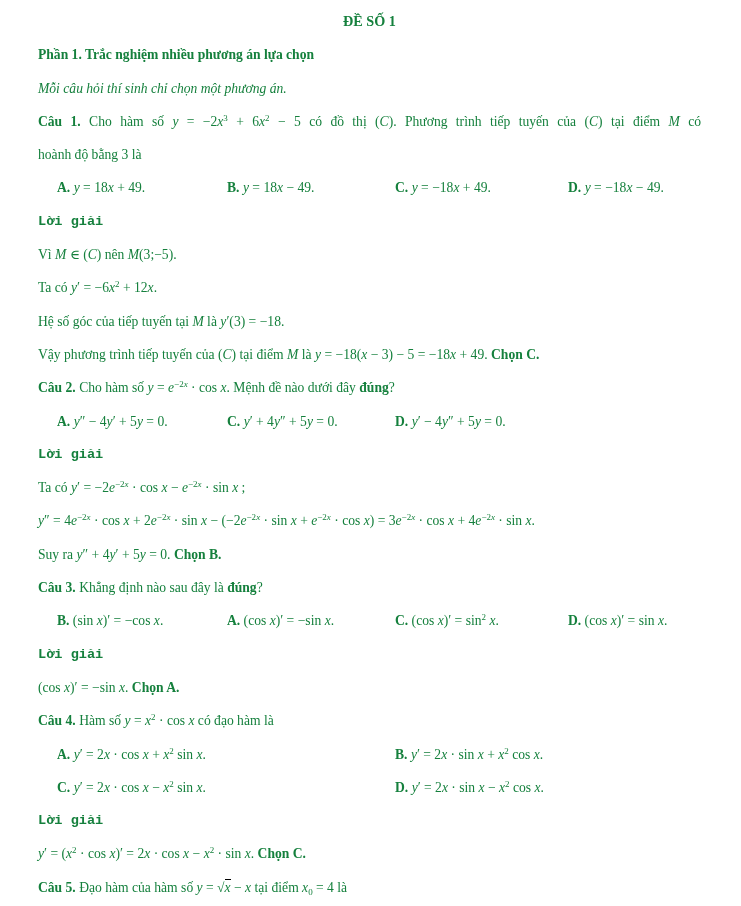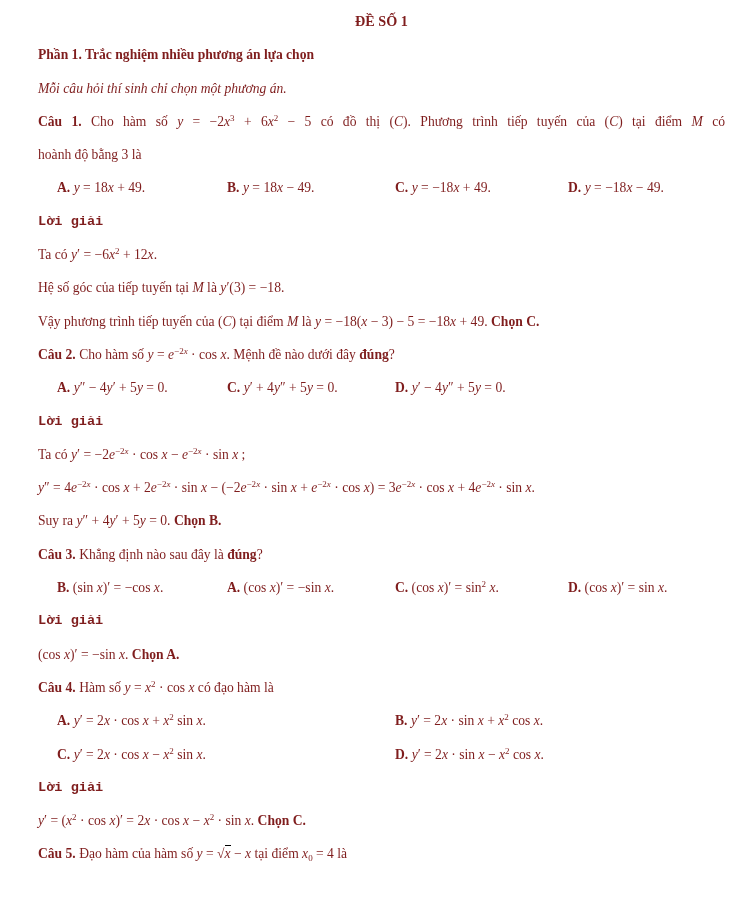--- a/index.html
+++ b/index.html
@@ -1,23 +1,23 @@
 <!DOCTYPE html>
 <html><head>
 <meta charset="utf-8">
 <style>
   html, body { margin: 0; padding: 0; background: #ffffff; }
   .page {
     position: relative;
     width: 741px;
     height: 906px;
     box-sizing: border-box;
-    padding: 5px 16px 0 38px;
+    padding: 5px 40px 0 38px;
     background: #ffffff;
-    color: #7f1d1d;
+    color: #15803d;
     font-family: "Liberation Serif", "DejaVu Serif", serif;
     font-size: 13.6px;
     overflow: hidden;
   }
   .line {
     height: 33.3px;
     line-height: 33.3px;
     white-space: nowrap;
   }
   .title   { text-align: center; font-size: 14.2px; }
@@ -49,20 +49,21 @@
     <div class="line para"><span class="i">Mỗi câu hỏi thí sinh chỉ chọn một phương án.</span></div>
     <div class="line para justify"><span class="b">Câu 1.</span><span> Cho hàm số </span><span class="i">y</span><span> = −2</span><span class="i">x</span><span class="sup">3</span><span> + 6</span><span class="i">x</span><span class="sup">2</span><span> − 5 có đồ thị (</span><span class="i">C</span><span>). Phương trình tiếp tuyến của (</span><span class="i">C</span><span>) tại điểm </span><span class="i">M</span><span> có</span></div>
     <div class="line para"><span>hoành độ bằng 3 là</span></div>
     <div class="line options4">
       <span class="opt"><span class="b">A.</span><span> </span><span class="i">y</span><span> = 18</span><span class="i">x</span><span> + 49.</span></span>
       <span class="opt"><span class="b">B.</span><span> </span><span class="i">y</span><span> = 18</span><span class="i">x</span><span> − 49.</span></span>
       <span class="opt"><span class="b">C.</span><span> </span><span class="i">y</span><span> = −18</span><span class="i">x</span><span> + 49.</span></span>
       <span class="opt"><span class="b">D.</span><span> </span><span class="i">y</span><span> = −18</span><span class="i">x</span><span> − 49.</span></span>
     </div>
     <div class="line solution"><span class="b">Lời giải</span></div>
+    <div class="line para"><span>Vì </span><span class="i">M</span><span> ∈ (</span><span class="i">C</span><span>) nên </span><span class="i">M</span><span>(3;−5).</span></div>
     <div class="line para"><span>Ta có </span><span class="i">y</span><span>′ = −6</span><span class="i">x</span><span class="sup">2</span><span> + 12</span><span class="i">x</span><span>.</span></div>
     <div class="line para"><span>Hệ số góc của tiếp tuyến tại </span><span class="i">M</span><span> là </span><span class="i">y</span><span>′(3) = −18.</span></div>
     <div class="line para"><span>Vậy phương trình tiếp tuyến của (</span><span class="i">C</span><span>) tại điểm </span><span class="i">M</span><span> là </span><span class="i">y</span><span> = −18(</span><span class="i">x</span><span> − 3) − 5 = −18</span><span class="i">x</span><span> + 49. </span><span class="b">Chọn C.</span></div>
     <div class="line para"><span class="b">Câu 2.</span><span> Cho hàm số </span><span class="i">y</span><span> = </span><span class="i">e</span><span class="sup">−2</span><span class="sup i">x</span><span> · cos </span><span class="i">x</span><span>. Mệnh đề nào dưới đây </span><span class="b">đúng</span><span>?</span></div>
     <div class="line options4">
       <span class="opt"><span class="b">A.</span><span> </span><span class="i">y</span><span>″ − 4</span><span class="i">y</span><span>′ + 5</span><span class="i">y</span><span> = 0.</span></span>
       <span class="opt"><span class="b">C.</span><span> </span><span class="i">y</span><span>′ + 4</span><span class="i">y</span><span>″ + 5</span><span class="i">y</span><span> = 0.</span></span>
       <span class="opt"><span class="b">D.</span><span> </span><span class="i">y</span><span>′ − 4</span><span class="i">y</span><span>″ + 5</span><span class="i">y</span><span> = 0.</span></span>
     </div>
     <div class="line solution"><span class="b">Lời giải</span></div>

